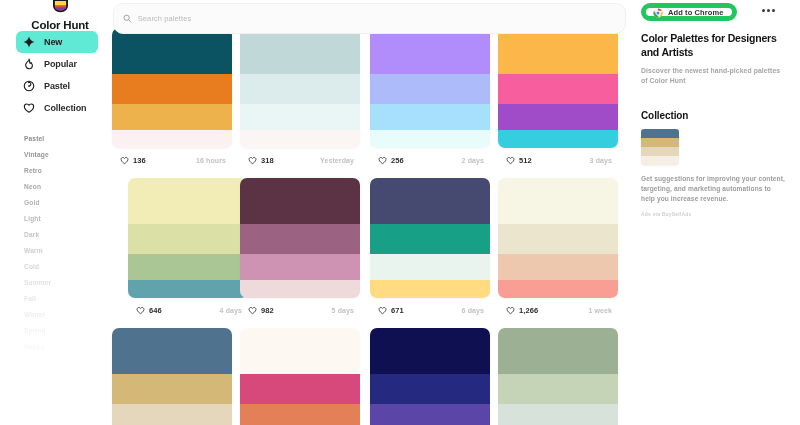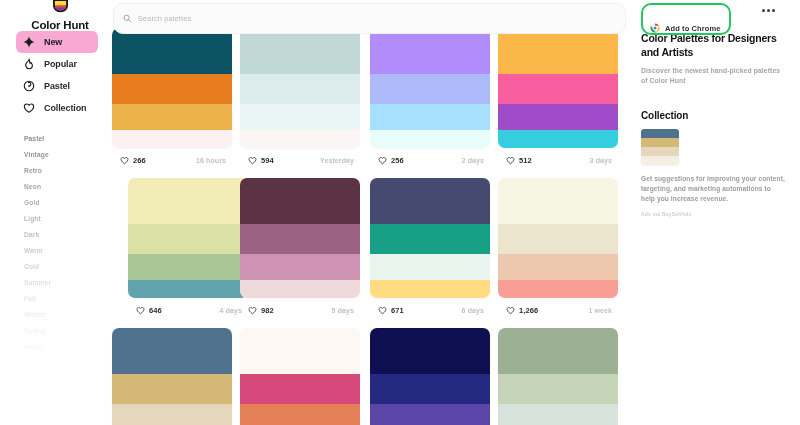--- a/index.html
+++ b/index.html
@@ -42,25 +42,25 @@
   .search-input {
     border: none; outline: none; background: transparent;
     font-family: "Liberation Sans", sans-serif;
     font-size: 7.5px; color: #333; width: 100%;
     letter-spacing: .1px;
   }
   .search-input::placeholder { color: #b9b9b9; }
 
   .chrome-btn {
     position: absolute; left: 641px; top: 3px;
-    height: 32px; padding: 0 9px 0 7px;
+    height: 18px; padding: 0 9px 0 7px;
     background: #ffffff;
-    border: 2px solid #22c55e;
+    border: 5px solid #22c55e;
     border-radius: 10px;
-    display: flex; align-items: flex-end; gap: 5px;
+    display: flex; align-items: flex-start; gap: 5px;
     cursor: pointer;
   }
   .chrome-label { font-size: 7.5px; font-weight: bold; color: #2e2e2e; letter-spacing: .1px; white-space: nowrap; }
 
   .kebab {
     position: absolute; left: 762px; top: 9px;
     display: flex; gap: 2.2px; cursor: pointer;
   }
   .kebab span { width: 3px; height: 3px; border-radius: 50%; background: #3a3a3a; display: block; }
 
@@ -70,21 +70,21 @@
     width: 110px; height: 397px;
     padding-top: 3px;
   }
   .nav-item {
     display: flex; align-items: center; gap: 9px;
     height: 22px; margin: 0 12px 0 16px;
     padding-left: 7px;
     border-radius: 6px;
     cursor: pointer;
   }
-  .nav-item.active { background: #f9a8d4; }
+  .nav-item.active { background: #5eead4; }
   .nav-label { font-size: 9px; font-weight: bold; color: #1d1d1d; letter-spacing: -.1px; }
   .nav-item:not(.active) .nav-label { font-weight: bold; color: #2b2b2b; }
   .nav-icon { width: 12px; height: 12px; flex: 0 0 12px; display:block; }
 
   .taglist { margin-top: 12px; padding-left: 24px; }
   .tag {
     font-size: 6.6px; font-weight: bold; letter-spacing: .15px;
     line-height: 16px; height: 16px;
     color: #8c8c8c; cursor: pointer;
   }
@@ -257,38 +257,38 @@
         <div class="swatch" style="background:#0b5263;height:38%"></div>
         <div class="swatch" style="background:#e87d20;height:25%"></div>
         <div class="swatch" style="background:#eeb24c;height:22%"></div>
         <div class="swatch" style="background:#fbf1f0;height:15%"></div>
       </div>
       <div class="card-meta">
       <div class="like">
           <svg class="heart-icon" viewBox="0 0 16 16">
   <path d="M8 13.6 C8 13.6 1.8 10 1.8 5.9 C1.8 4 3.3 2.6 5.1 2.6 C6.4 2.6 7.5 3.4 8 4.4 C8.5 3.4 9.6 2.6 10.9 2.6 C12.7 2.6 14.2 4 14.2 5.9 C14.2 10 8 13.6 8 13.6 Z" fill="none" stroke="#3a3a3a" stroke-width="1.5" stroke-linejoin="round"></path>
           </svg>
-        <span class="like-count">266</span>
+        <span class="like-count">136</span>
       </div>
       <span class="time">16 hours</span>
     </div>
     </div>
     <div class="card" style="left: 128px; top: 0px;">
       <div class="swatches">
         <div class="swatch" style="background:#c0d8d8;height:38%"></div>
         <div class="swatch" style="background:#dceced;height:25%"></div>
         <div class="swatch" style="background:#e9f6f5;height:22%"></div>
         <div class="swatch" style="background:#fbf6f3;height:15%"></div>
       </div>
       <div class="card-meta">
       <div class="like">
           <svg class="heart-icon" viewBox="0 0 16 16">
   <path d="M8 13.6 C8 13.6 1.8 10 1.8 5.9 C1.8 4 3.3 2.6 5.1 2.6 C6.4 2.6 7.5 3.4 8 4.4 C8.5 3.4 9.6 2.6 10.9 2.6 C12.7 2.6 14.2 4 14.2 5.9 C14.2 10 8 13.6 8 13.6 Z" fill="none" stroke="#3a3a3a" stroke-width="1.5" stroke-linejoin="round"></path>
           </svg>
-        <span class="like-count">594</span>
+        <span class="like-count">318</span>
       </div>
       <span class="time">Yesterday</span>
     </div>
     </div>
     <div class="card" style="left: 258px; top: 0px;">
       <div class="swatches">
         <div class="swatch" style="background:#b18cfb;height:38%"></div>
         <div class="swatch" style="background:#adbbfb;height:25%"></div>
         <div class="swatch" style="background:#a7e0fd;height:22%"></div>
         <div class="swatch" style="background:#e8fcfc;height:15%"></div>

